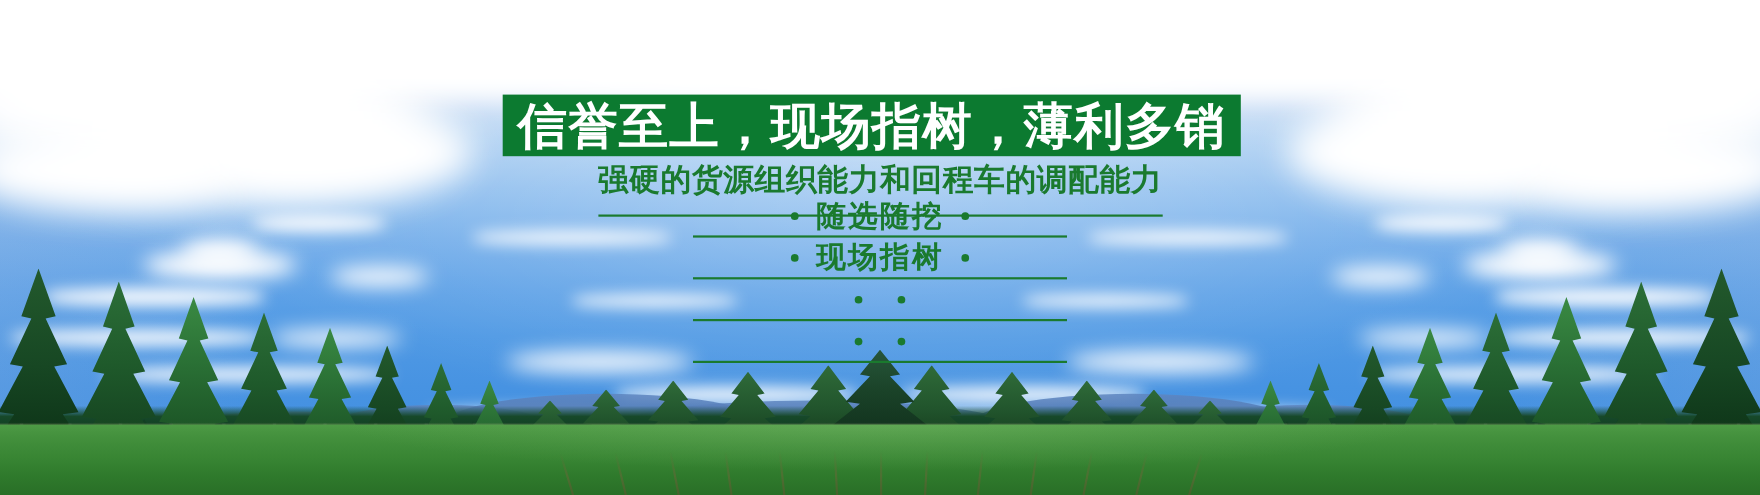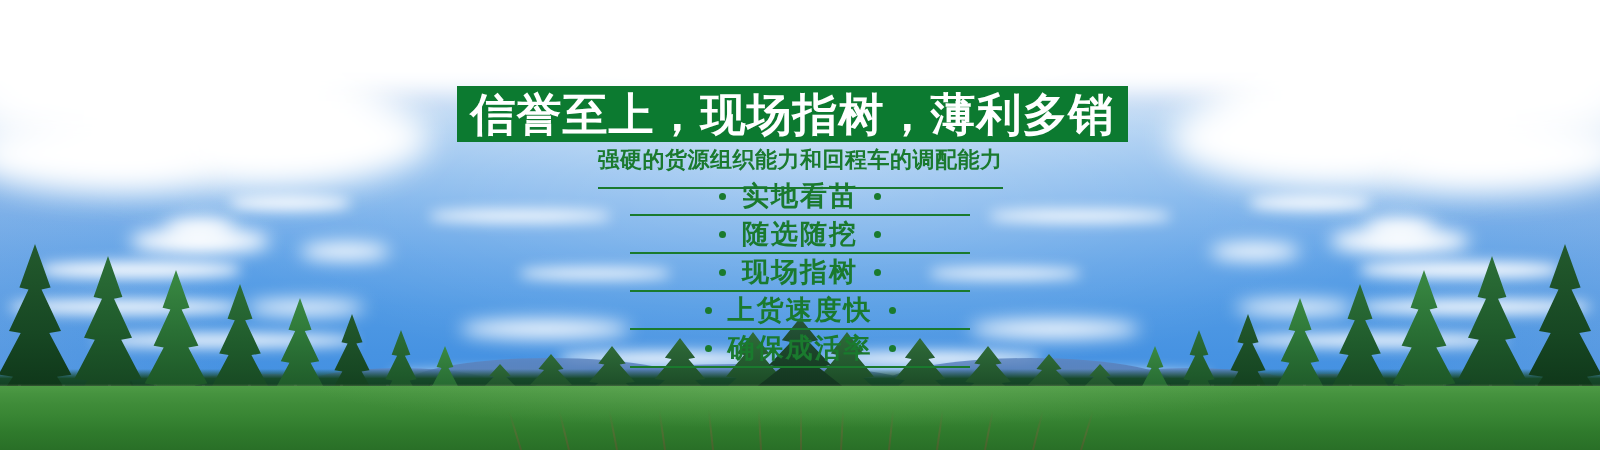--- a/index.html
+++ b/index.html
@@ -259,21 +259,21 @@
   .subtitle-wrap {
     position: absolute;
     left: 0;
     top: 147px;
     width: 1600px;
     text-align: center;
   }
   .subtitle {
     display: inline-block;
     color: #1a7a2e;
-    font-size: 22px;
+    font-size: 28px;
     font-weight: bold;
     letter-spacing: 0.5px;
     line-height: 1.2;
     padding-bottom: 14px;
     border-bottom: 2px solid #1a7a2e;
     white-space: nowrap;
   }
 
   .bullet-list {
     position: absolute;
@@ -478,45 +478,38 @@
     <div class="headline-bar">
       <span class="headline-text">信誉至上，现场指树，薄利多销</span>
     </div>
 
     <div class="subtitle-wrap">
       <span class="subtitle">强硬的货源组织能力和回程车的调配能力</span>
     </div>
 
     <div class="bullet-list">
 
-      <div class="bullet-row">
-        <span class="bullet-dot left"></span>
-        <span class="bullet-text">实地看苗</span>
-        <span class="bullet-dot right"></span>
-      </div>
 
       <div class="bullet-row">
         <span class="bullet-dot left"></span>
         <span class="bullet-text">随选随挖</span>
         <span class="bullet-dot right"></span>
       </div>
 
       <div class="bullet-row">
         <span class="bullet-dot left"></span>
         <span class="bullet-text">现场指树</span>
         <span class="bullet-dot right"></span>
       </div>
 
       <div class="bullet-row">
         <span class="bullet-dot left"></span>
-        <span class="bullet-text">上货速度快</span>
         <span class="bullet-dot right"></span>
       </div>
 
       <div class="bullet-row">
         <span class="bullet-dot left"></span>
-        <span class="bullet-text">确保成活率</span>
         <span class="bullet-dot right"></span>
       </div>
 
     </div>
   </div>
 </div>
 
 </body></html>

